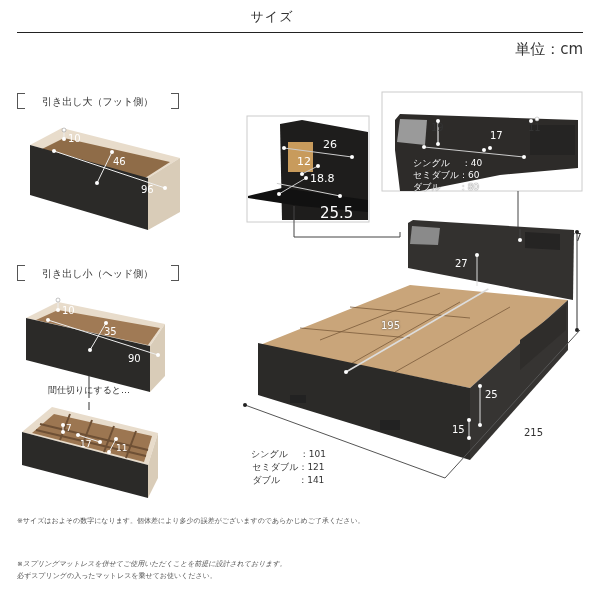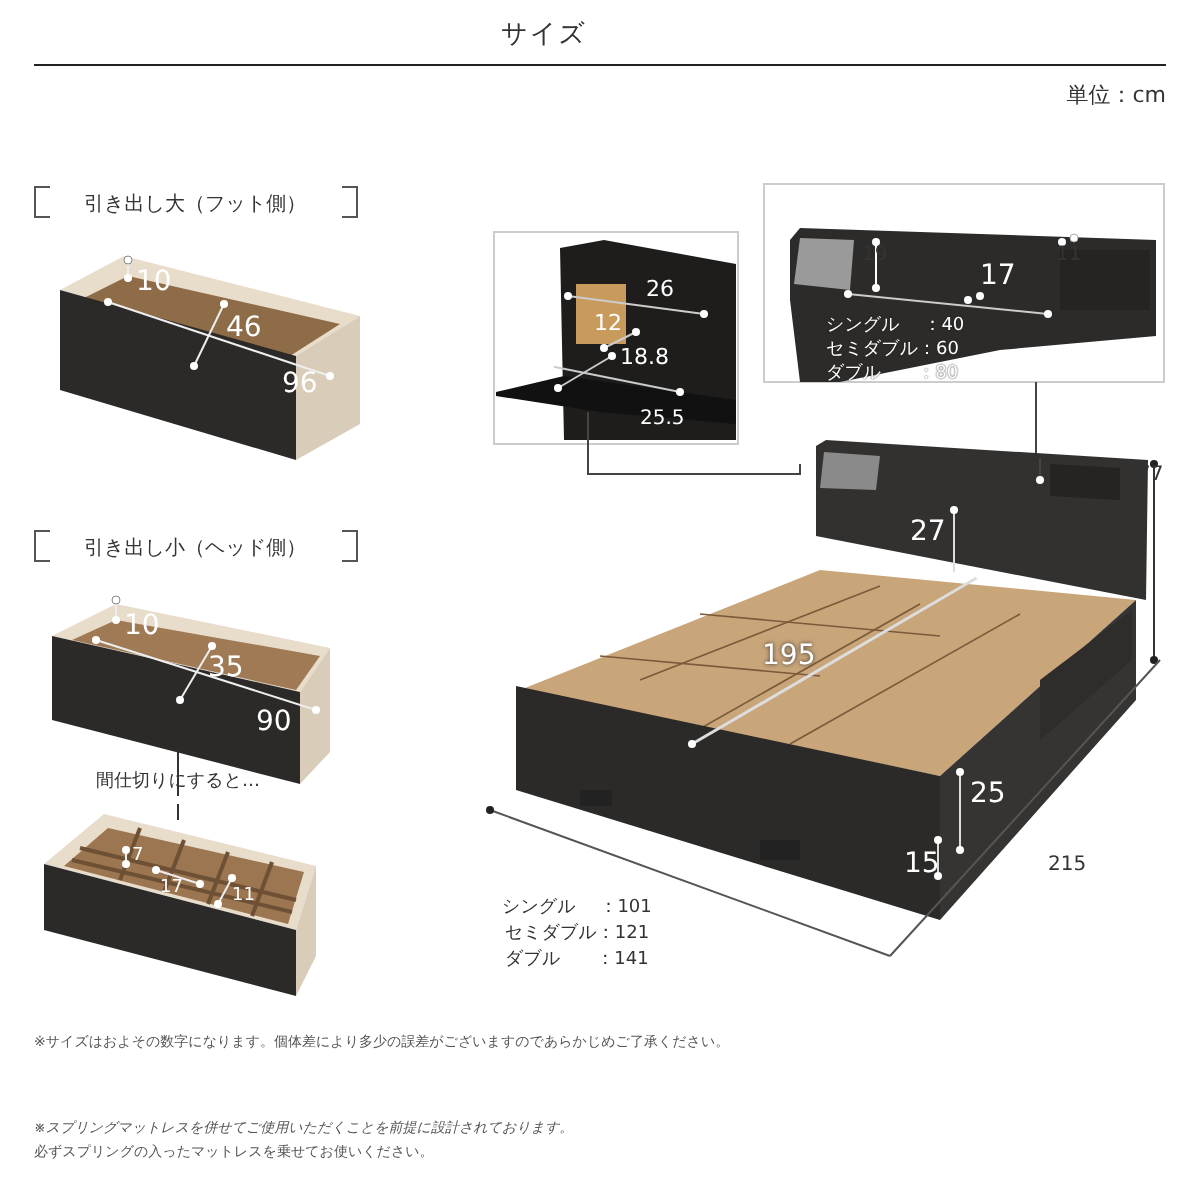--- a/index.html
+++ b/index.html
@@ -1,26 +1,26 @@
 <!DOCTYPE html>
 <html><head>
 <meta charset="utf-8">
 <style>
   html,body{margin:0;padding:0;background:#fff;}
   body{width:600px;height:600px;position:relative;overflow:hidden;font-family:"DejaVu Sans","Liberation Sans",sans-serif;color:#333;}
   .abs{position:absolute;}
   .title{left:0;top:8px;width:544px;text-align:center;font-size:13px;color:#333;letter-spacing:1px;}
   .rule{left:17px;top:32px;width:566px;height:1px;background:#222;}
-  .unit{right:17px;top:40px;font-size:11px;color:#333;}
+  .unit{right:17px;top:40px;font-size:15px;color:#333;}
   .sec-label{font-size:10px;color:#333;white-space:nowrap;}
   .bracket{width:7px;height:14px;border-color:#555;border-style:solid;}
   .br-l{border-width:1px 0 1px 1px;}
   .br-r{border-width:1px 1px 1px 0;}
   .note{left:17px;font-size:7px;color:#555;white-space:nowrap;}
-  .dim{font-size:14px;color:#fff;font-weight:normal;}
+  .dim{font-size:10px;color:#fff;font-weight:normal;}
   .dimk{font-size:10px;color:#333;margin-top:20px;}
   .spec{font-size:9px;color:#333;line-height:13px;white-space:pre;text-align:center;}
   .spec-w{font-size:9px;color:#fff;line-height:12px;white-space:pre;text-shadow:0 0 1px #222;}
   svg{position:absolute;left:0;top:0;}
 </style>
 </head>
 <body>
 
 <div class="abs title">サイズ</div>
 <div class="abs rule"></div>
@@ -185,21 +185,21 @@
 <div class="abs dim" style="left:128px;top:353px;">90</div>
 <div class="abs sec-label" style="left:48px;top:384px;font-size:9px;">間仕切りにすると…</div>
 
 <div class="abs dim" style="left:66px;top:423px;font-size:9px;">7</div>
 <div class="abs dim" style="left:80px;top:439px;font-size:9px;">17</div>
 <div class="abs dim" style="left:116px;top:443px;font-size:9px;">11</div>
 
 <div class="abs dim" style="left:323px;top:138px;font-size:11px;">26</div>
 <div class="abs dim" style="left:297px;top:155px;font-size:11px;">12</div>
 <div class="abs dim" style="left:310px;top:172px;font-size:11px;">18.8</div>
-<div class="abs dim" style="left:320px;top:204px;font-size:10px;">25.5</div>
+<div class="abs dim" style="left:320px;top:204px;font-size:15px;">25.5</div>
 
 <div class="abs dimk" style="left:431px;top:102px;">19</div>
 <div class="abs dimk" style="left:528px;top:102px;">11</div>
 <div class="abs dim" style="left:490px;top:130px;">17</div>
 <div class="abs" style="left:413px;top:157px;">
   <div class="spec-w">シングル　 ：40</div>
   <div class="spec-w">セミダブル：60</div>
   <div class="spec-w">ダブル　　：80</div>
 </div>
 

